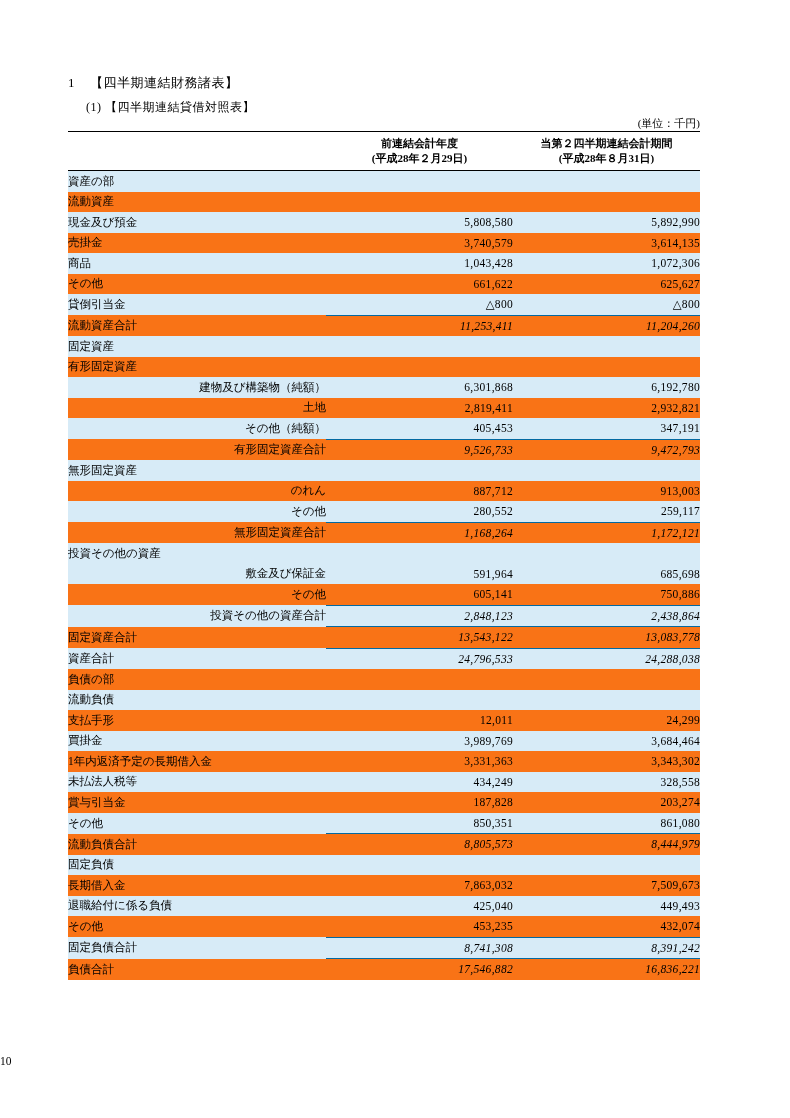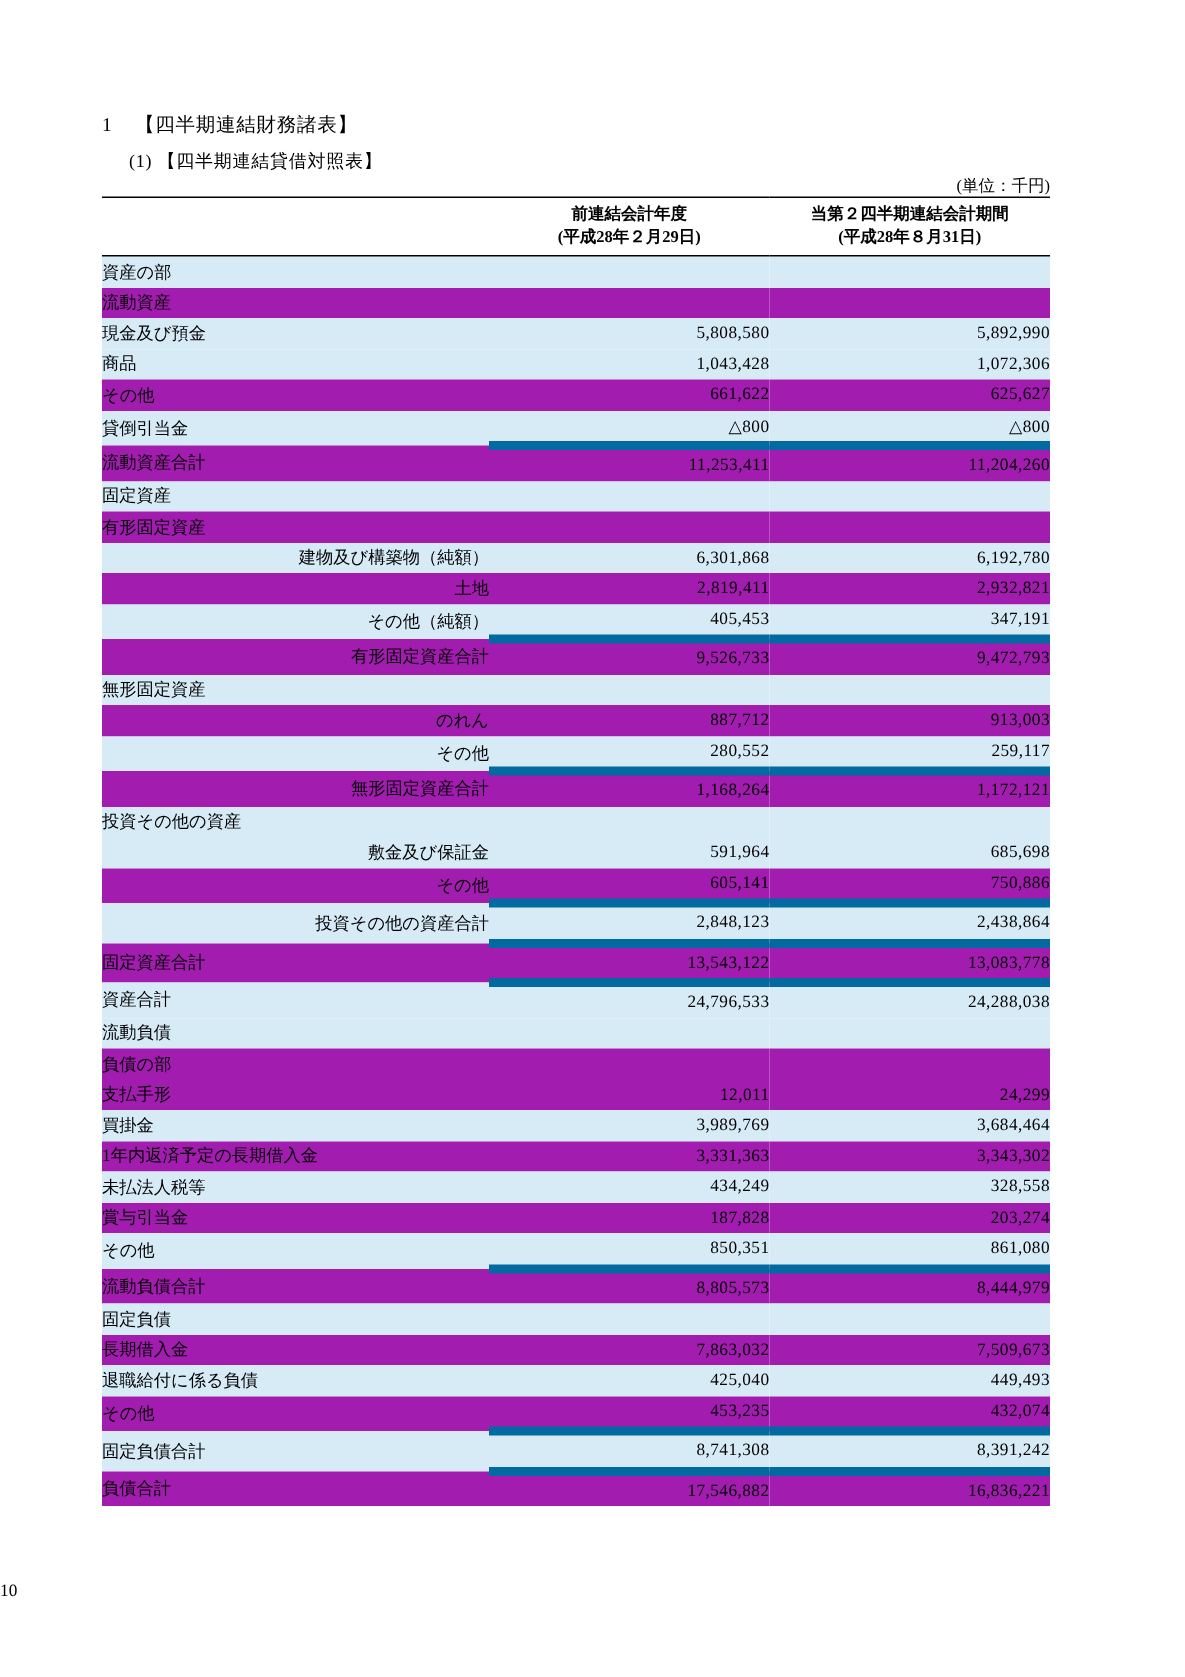--- a/index.html
+++ b/index.html
@@ -81,28 +81,29 @@
     text-align: right;
     padding-right: 14px;
     font-family: "Liberation Serif", "DejaVu Serif", serif;
     letter-spacing: 0.3px;
     white-space: nowrap;
   }
   .shade td {
     background: #d7ebf7;
   }
   .plain td {
-    background: #a21caf;
+    background: #f97316;
   }
   .ind0 { padding-left: 8px; }
   .ind1 { padding-left: 26px; }
   .ind2 { padding-left: 44px; }
   .ind3 { padding-left: 62px; text-align: right; }
   .topline td.val {
-    border-top: 6px solid #0369a1;
+    border-top: 1px solid #0369a1;
+    font-style: italic;
   }
   .footer-page {
     position: absolute;
     left: 0;
     right: 15px;
     top: 1055px;
     text-align: left;
     font-size: 11.5px;
   }
   .col-label { width: 258px; }
@@ -153,20 +154,25 @@
         <tr class="row plain">
           <td class="label ind1">流動資産</td>
           <td class="val"></td>
           <td class="val"></td>
         </tr>
         <tr class="row shade">
           <td class="label ind2">現金及び預金</td>
           <td class="val">5,808,580</td>
           <td class="val">5,892,990</td>
         </tr>
+        <tr class="row plain">
+          <td class="label ind2">売掛金</td>
+          <td class="val">3,740,579</td>
+          <td class="val">3,614,135</td>
+        </tr>
         <tr class="row shade">
           <td class="label ind2">商品</td>
           <td class="val">1,043,428</td>
           <td class="val">1,072,306</td>
         </tr>
         <tr class="row plain">
           <td class="label ind2">その他</td>
           <td class="val">661,622</td>
           <td class="val">625,627</td>
         </tr>
@@ -253,27 +259,27 @@
         <tr class="row plain topline">
           <td class="label ind2">固定資産合計</td>
           <td class="val">13,543,122</td>
           <td class="val">13,083,778</td>
         </tr>
         <tr class="row shade topline">
           <td class="label ind1">資産合計</td>
           <td class="val">24,796,533</td>
           <td class="val">24,288,038</td>
         </tr>
+        <tr class="row plain">
+          <td class="label ind0">負債の部</td>
+          <td class="val"></td>
+          <td class="val"></td>
+        </tr>
         <tr class="row shade">
           <td class="label ind1">流動負債</td>
-          <td class="val"></td>
-          <td class="val"></td>
-        </tr>
-        <tr class="row plain">
-          <td class="label ind0">負債の部</td>
           <td class="val"></td>
           <td class="val"></td>
         </tr>
         <tr class="row plain">
           <td class="label ind2">支払手形</td>
           <td class="val">12,011</td>
           <td class="val">24,299</td>
         </tr>
         <tr class="row shade">
           <td class="label ind2">買掛金</td>

